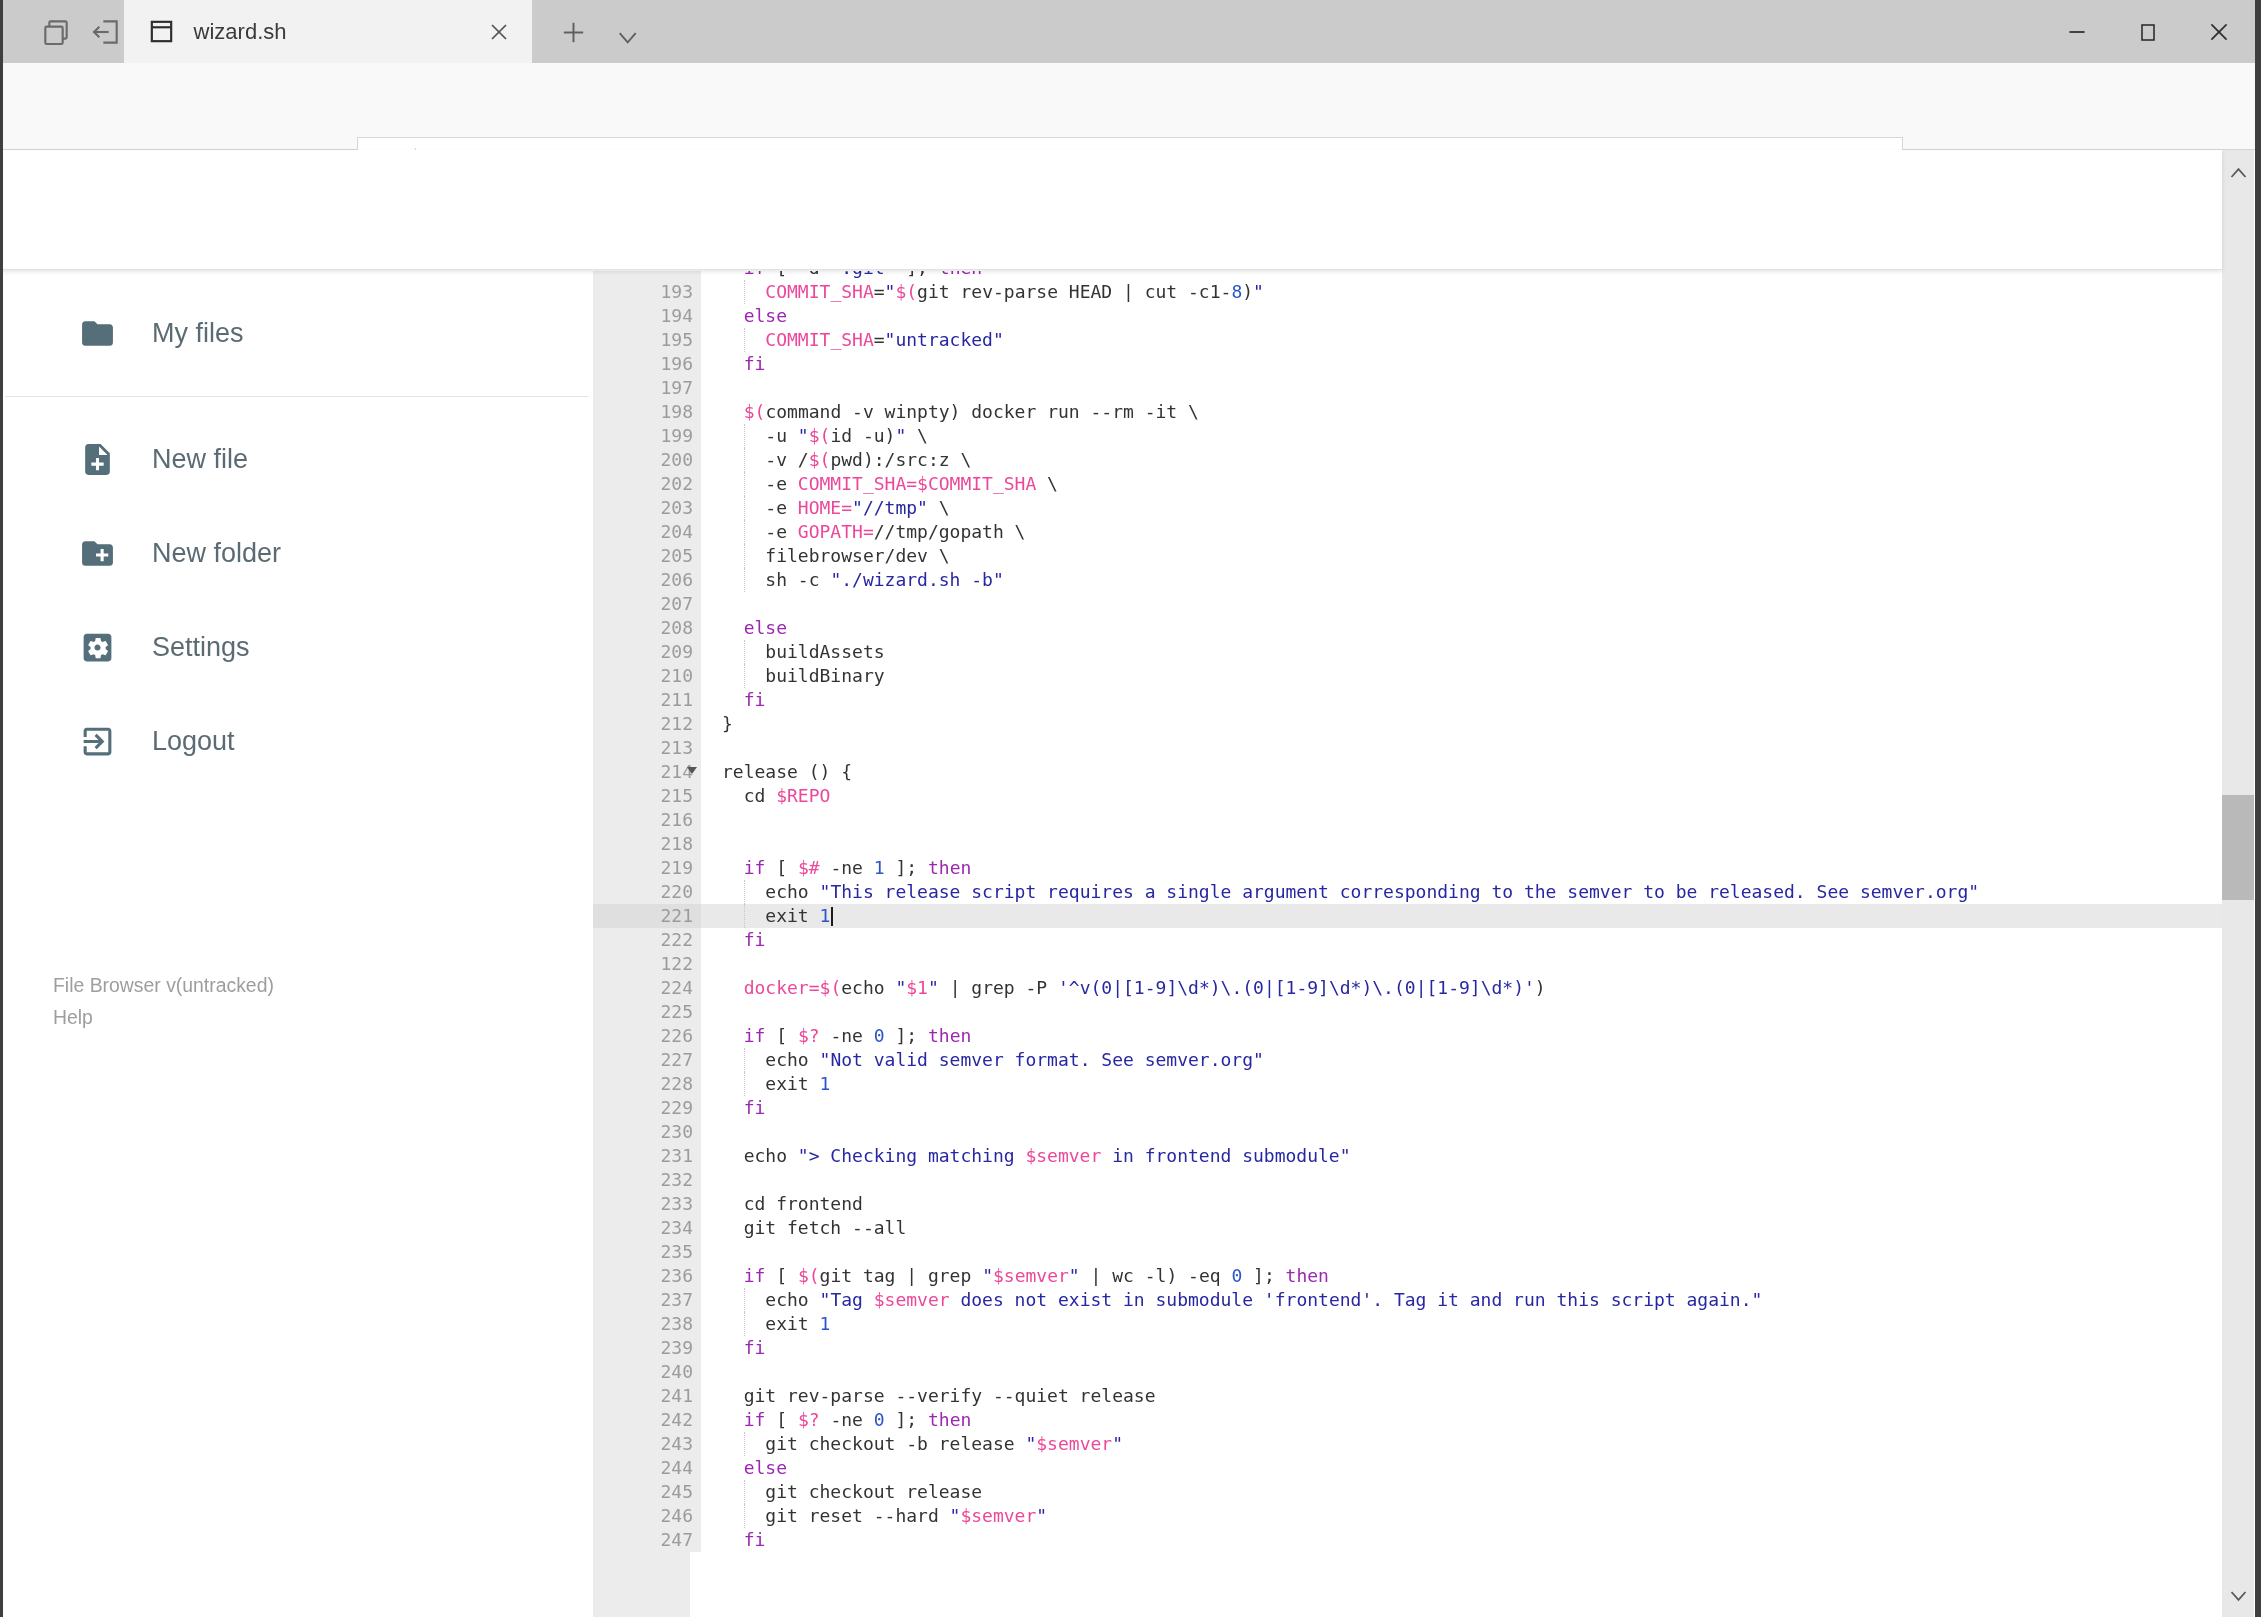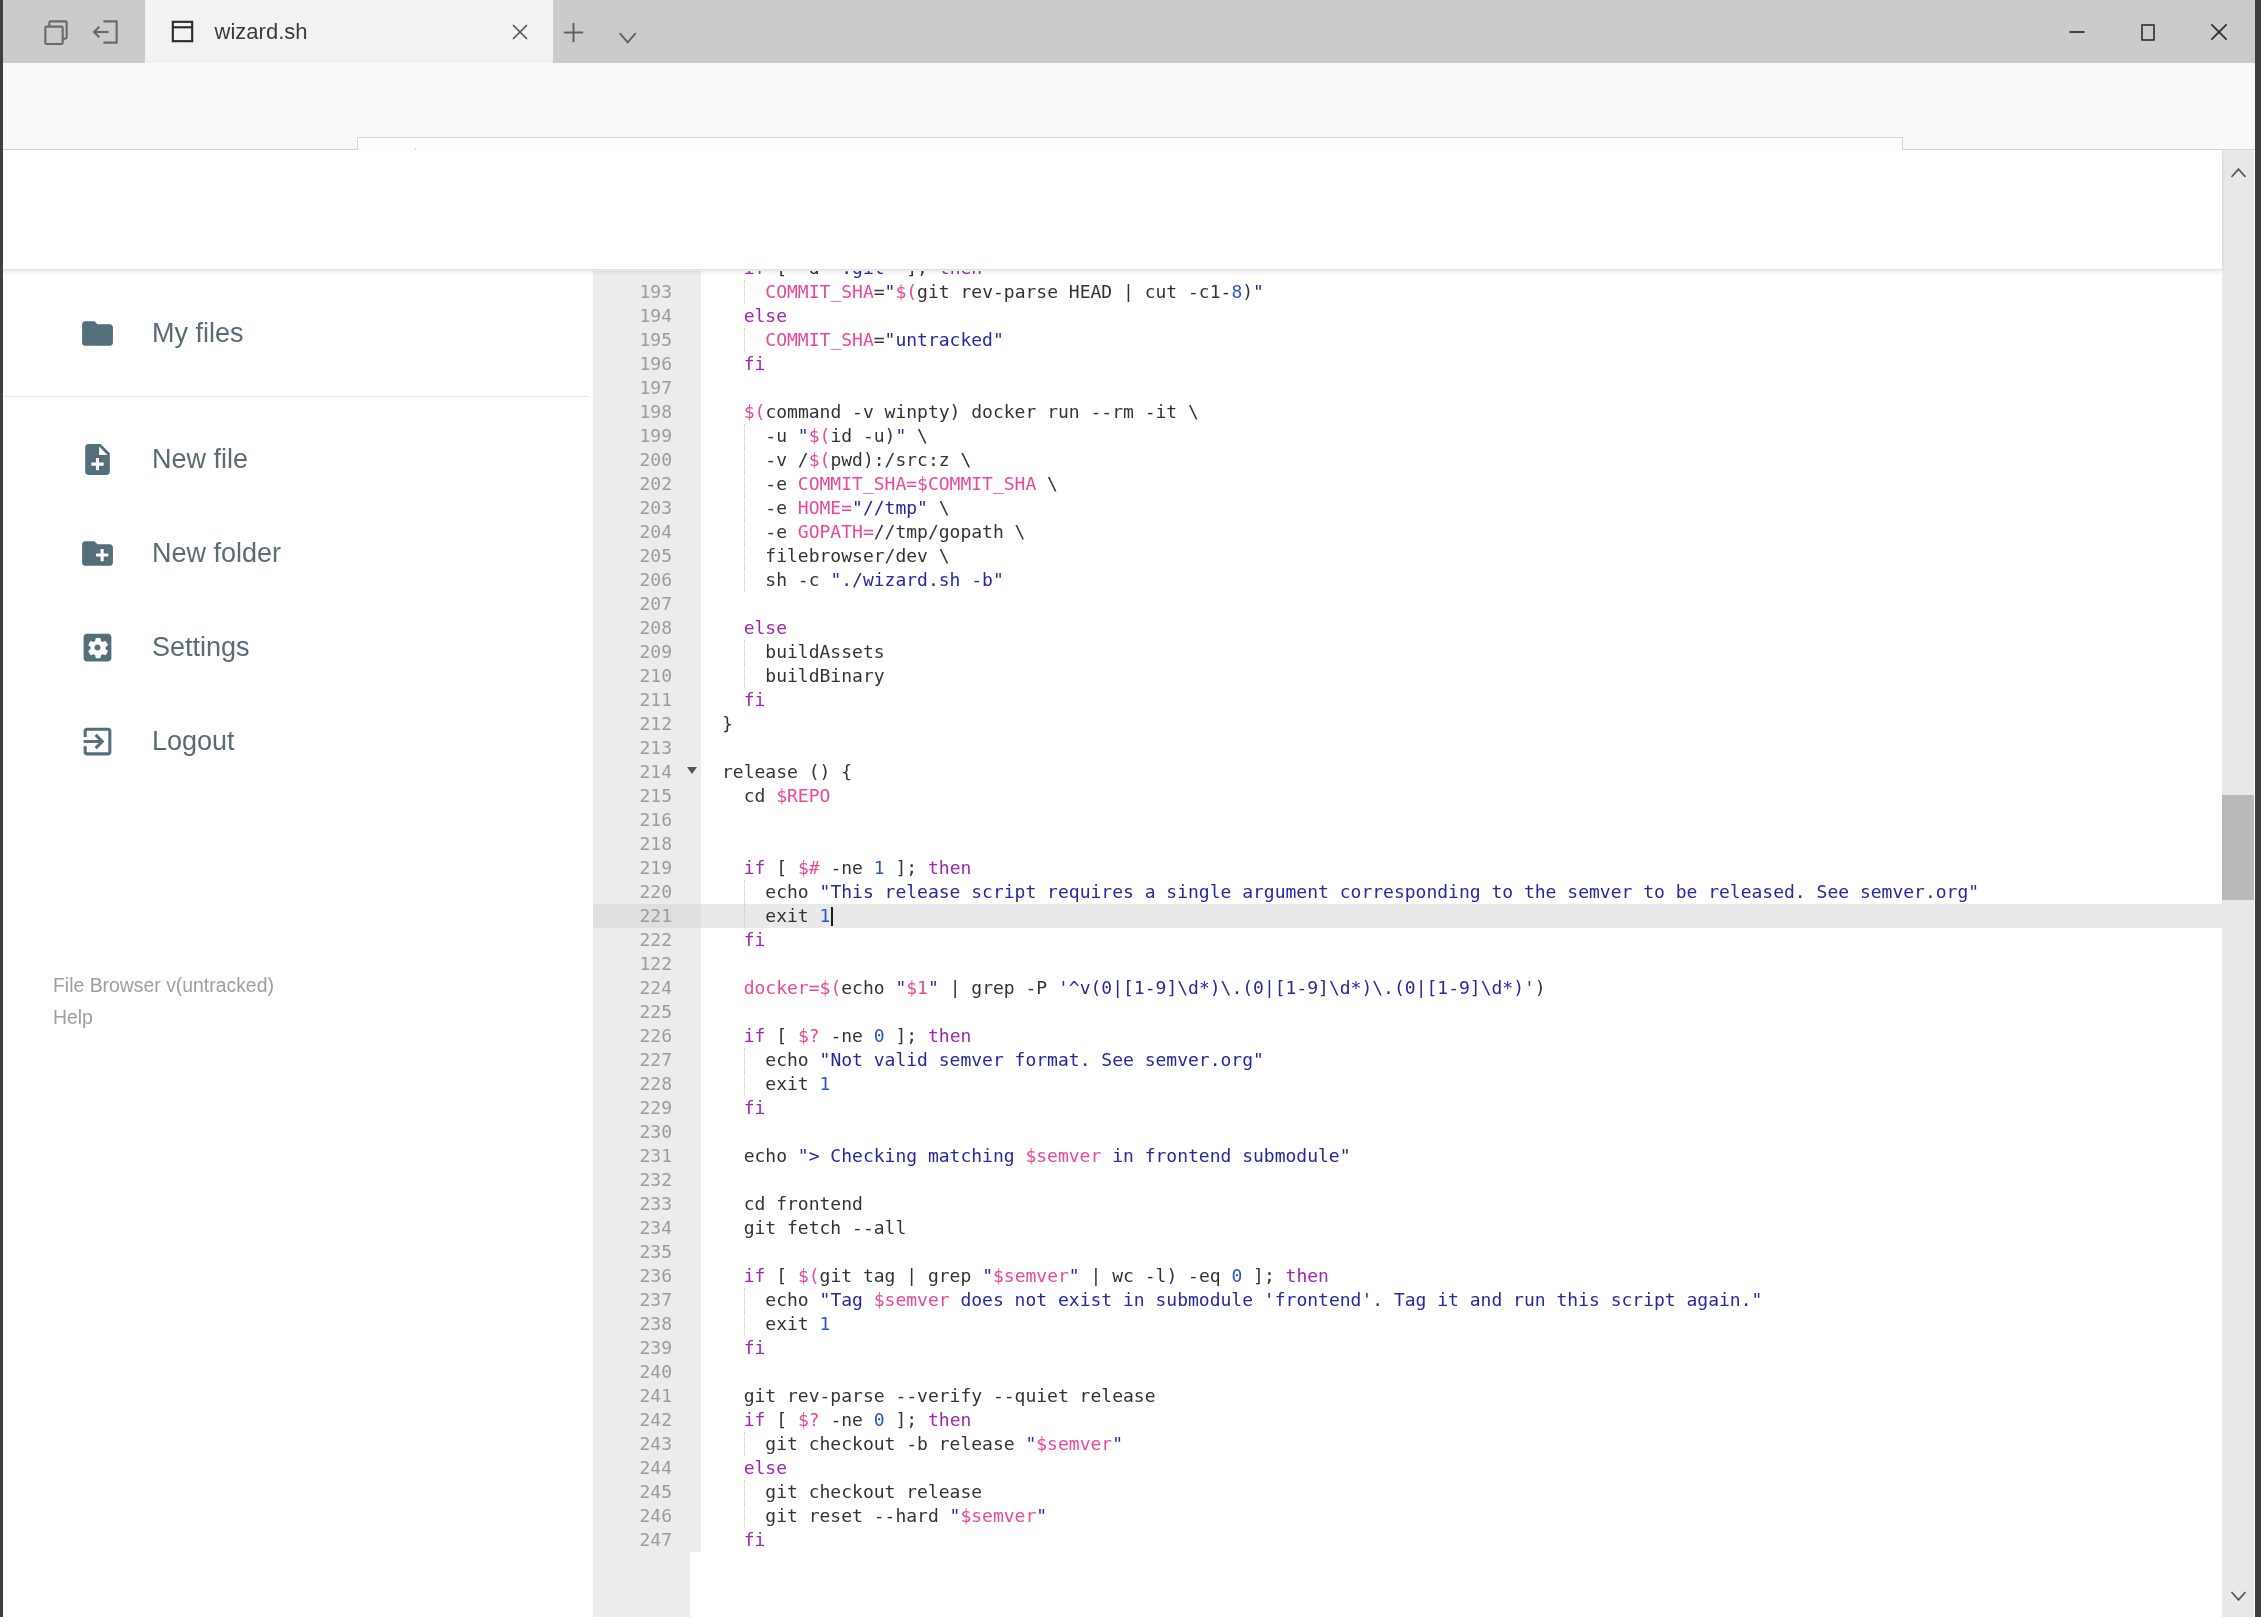--- a/index.html
+++ b/index.html
@@ -4,21 +4,21 @@
 <style>
   html,body{margin:0;padding:0;}
   body{width:2261px;height:1617px;position:relative;overflow:hidden;background:#fff;
        font-family:"Liberation Sans",sans-serif;-webkit-font-smoothing:antialiased;}
   .abs{position:absolute;}
   svg{display:block;}
 
   
   #titlebar{left:0;top:0;width:2261px;height:63px;background:#cbcbcb;}
   .tbar-icon{top:16px;width:32px;height:32px;color:#6a6a6a;}
-  #tab-active{left:145px;top:0;width:408px;height:63px;background:#f2f2f2;display:flex;align-items:center;}
+  #tab-active{left:124px;top:0;width:408px;height:63px;background:#f2f2f2;display:flex;align-items:center;}
   #tab-favicon{margin-left:22.6px;}
   #tab-title{margin-left:18px;font-size:22px;color:#3b3b3b;flex:1;}
   #tab-close{margin-right:21px;color:#555;cursor:default;}
   .newtab-btn{top:18px;color:#5f5f5f;}
   #win-controls{right:6.5px;top:0;height:63px;display:flex;align-items:center;}
   .winbtn{width:71px;height:63px;display:flex;align-items:center;justify-content:center;color:#2e2e2e;}
 
   
   #navbar{left:0;top:63px;width:2261px;height:87px;background:#f9f9f9;border-bottom:0.8px solid #d4d4d4;box-sizing:border-box;}
   .nav-icon{top:87px;width:36px;height:36px;color:#3e3e3e;}
@@ -49,21 +49,21 @@
   .side-item .icn{width:37px;height:37px;color:#546e7a;flex:none;}
   .side-item .lbl{margin-left:36px;font-size:27px;color:#5a6b74;}
   #side-divider{height:0.8px;background:#e4e4e4;margin:29px 4.8px 29px 4.8px;}
   #side-footer{position:absolute;left:53px;top:698px;font-size:19.4px;color:#9e9e9e;line-height:32px;}
 
   
   #editor{left:593px;top:271px;width:1629px;height:1346px;background:#fff;overflow:hidden;}
   #gutterbg{position:absolute;left:0;top:0;width:97px;height:1346px;background:#ececec;}
   #code{position:absolute;left:0;top:0;width:100%;font-family:"DejaVu Sans Mono",monospace;font-size:18px;line-height:24px;}
   .row{display:flex;height:24px;}
-  .row .gut{flex:none;width:108px;box-sizing:border-box;text-align:right;padding-right:29px;color:#9b9b9b;background:#ececec;position:relative;}
+  .row .gut{flex:none;width:108px;box-sizing:border-box;text-align:right;padding-right:8px;color:#9b9b9b;background:#ececec;position:relative;}
   .row .codeln{flex:1;white-space:pre;padding-left:21px;position:relative;color:#333;}
   .row.partial{margin-top:-15.3px;}
   .row.active .codeln{background:#e9e9e9;}
   .row.active .gut{background:#dfdfdf;}
   .row.g .codeln::before{content:"";position:absolute;left:calc(21px + 2ch);top:0;bottom:0;border-left:0.8px dotted #c6c6c6;}
   .tk-k{color:#9c27b0;}
   .tk-v{color:#ec4899;}
   .tk-s{color:#2727a3;}
   .tk-n{color:#2a55c9;}
   .tk-p{color:#333;}

